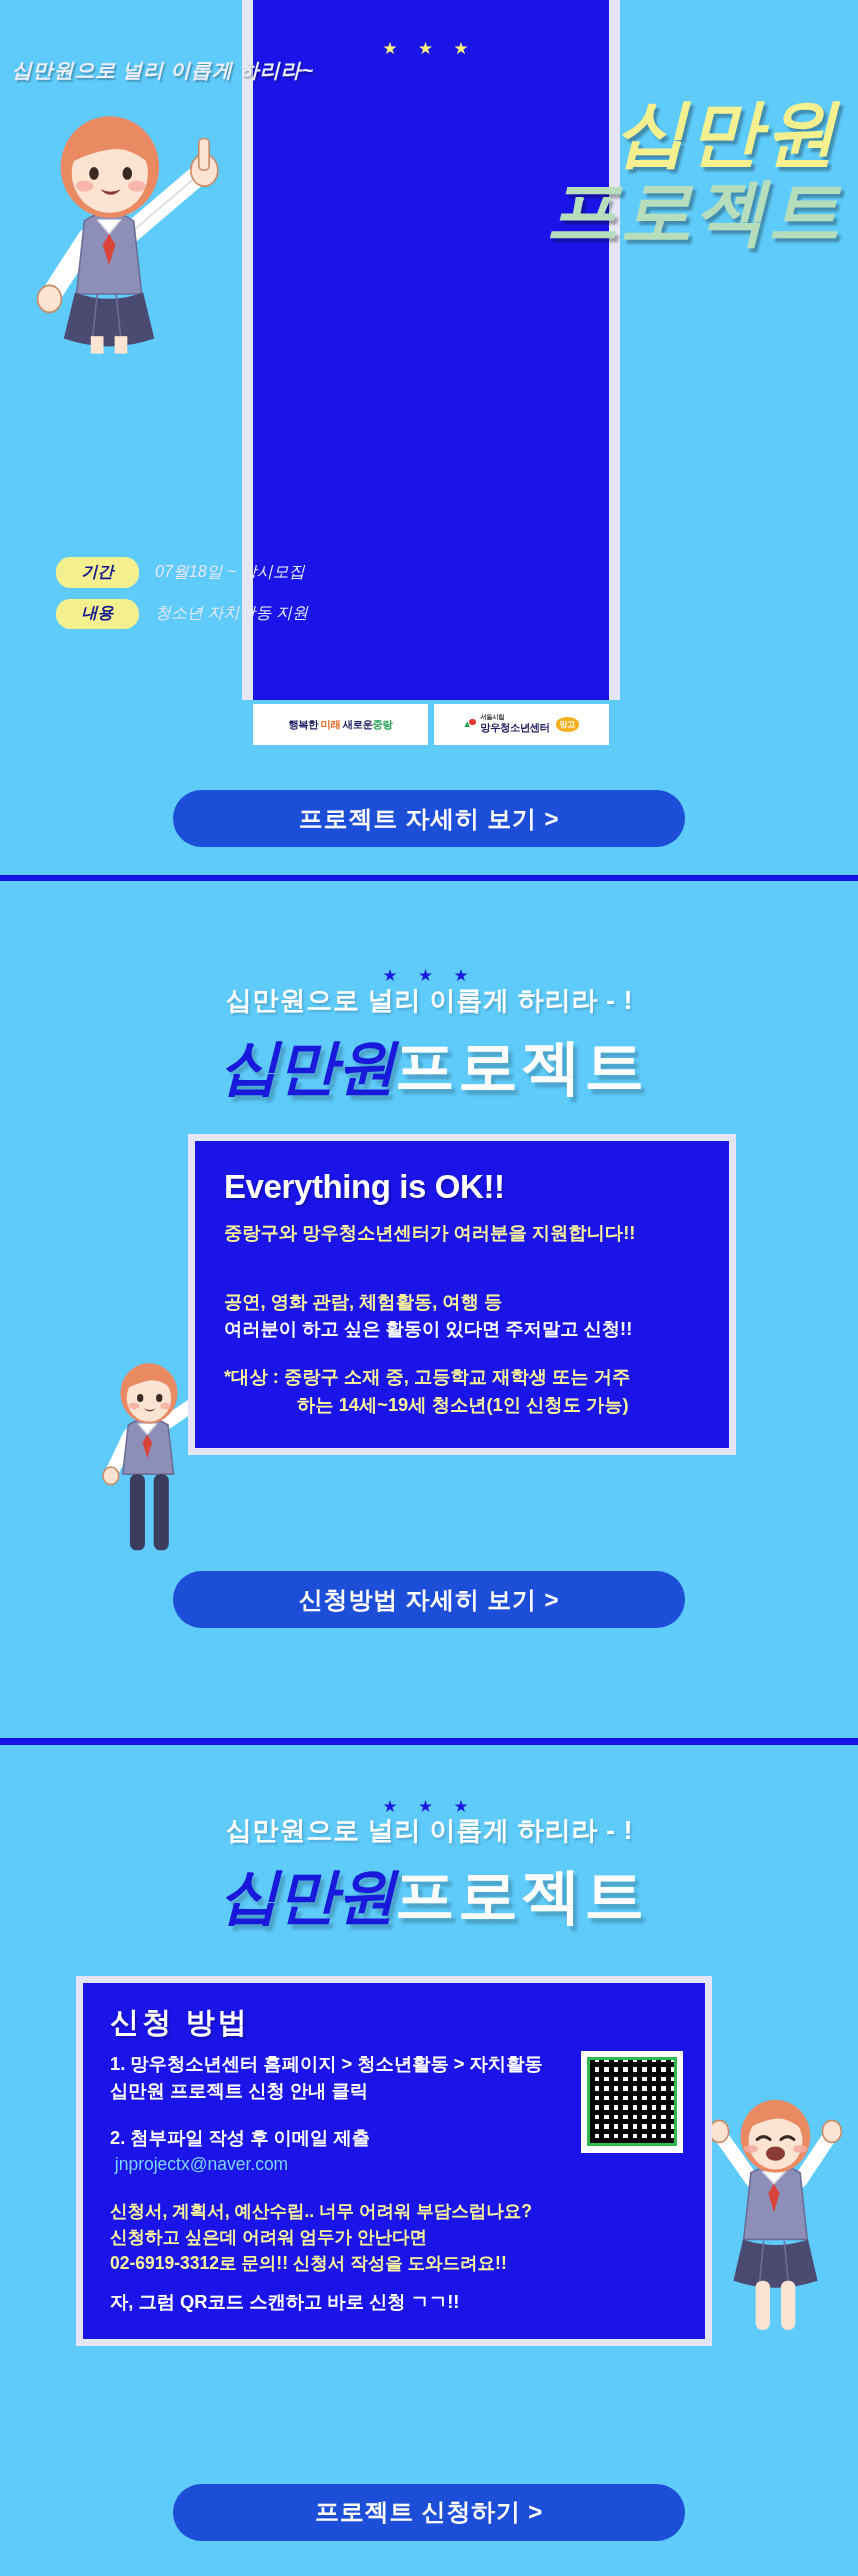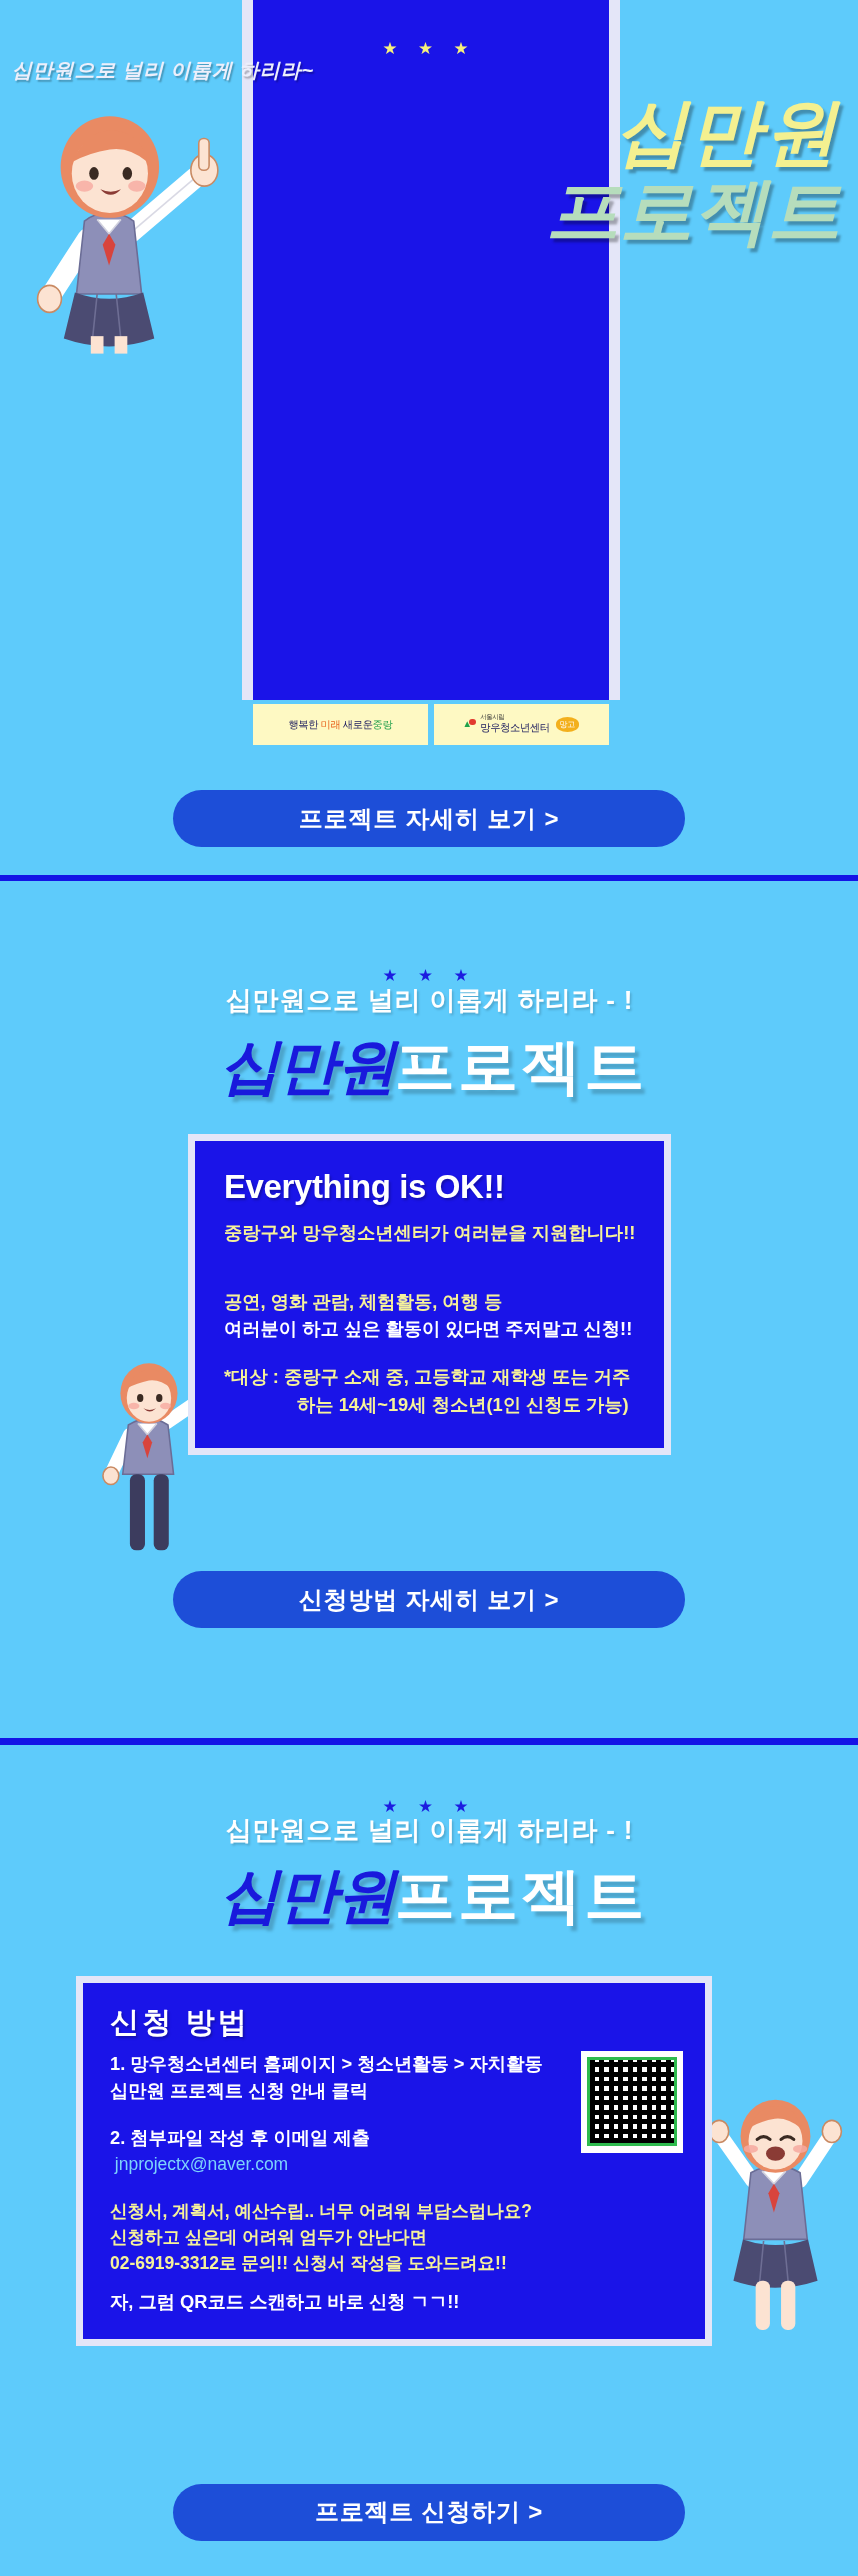--- a/index.html
+++ b/index.html
@@ -124,26 +124,26 @@
     position: absolute;
     left: 253px;
     top: 704px;
     width: 356px;
     height: 41px;
     display: flex;
     gap: 6.4px;
   }
   .logo {
     flex: 1;
-    background: #fef9c3;
+    background: #ffffff;
     display: flex;
     align-items: center;
     justify-content: center;
     font-size: 10.3px;
-    font-weight: 400;
+    font-weight: 700;
     color: #1b1b5e;
     letter-spacing: -0.4px;
     overflow: hidden;
     white-space: nowrap;
   }
   .logo .o { color: #E8621C; }
   .logo .g { color: #1F9E4B; }
   .logo-badge {
     display: inline-block;
     background: #F3B01C;
@@ -229,21 +229,21 @@
   .bigrow .white {
     color: #FFFFFF;
     letter-spacing: 3.2px;
     text-shadow: 4px 4.8px 3.2px rgba(0,0,0,.20);
   }
   .p2-bigrow { top: 156px; }
 
   .contentbox {
     position: absolute;
     left: 188px;
-    width: 483px;
+    width: 548px;
     background: #1A14E8;
     border: 7.2px solid #E4E6F8;
     padding: 27px 24px 30px 29px;
   }
   .p2-box { top: 253px; }
   .box-h1 {
     color: #FFFFFF;
     font-size: 33px;
     font-weight: 600;
     margin-bottom: 12.7px;
@@ -404,20 +404,30 @@
 
         <path d="M112 120 q13 14 26 0 q-13 6 -26 0 z" fill="#8A3B35"></path>
       </svg>
     </div>
 
     <div class="stars p1-stars">★ ★ ★</div>
     <div class="p1-tagline">십만원으로 널리 이롭게 하리라~</div>
     <div class="p1-big1">십만원</div>
     <div class="p1-big2">프로젝트</div>
 
+    <div class="p1-info">
+      <div class="inforow">
+        <span class="pill">기간</span>
+        <span class="infoval">07월18일 ~ 상시모집</span>
+      </div>
+      <div class="inforow">
+        <span class="pill">내용</span>
+        <span class="infoval">청소년 자치활동 지원</span>
+      </div>
+    </div>
 
     <div class="logobar">
       <div class="logo">
         <span>행복한&nbsp;<span class="o">미래</span>&nbsp;새로운<span class="g">중랑</span></span>
       </div>
       <div class="logo">
         <span class="logo-mark"></span>
         <span>
           <span class="logo-sub">서울시립</span>망우청소년센터</span>
         <span class="logo-badge">망고</span>

